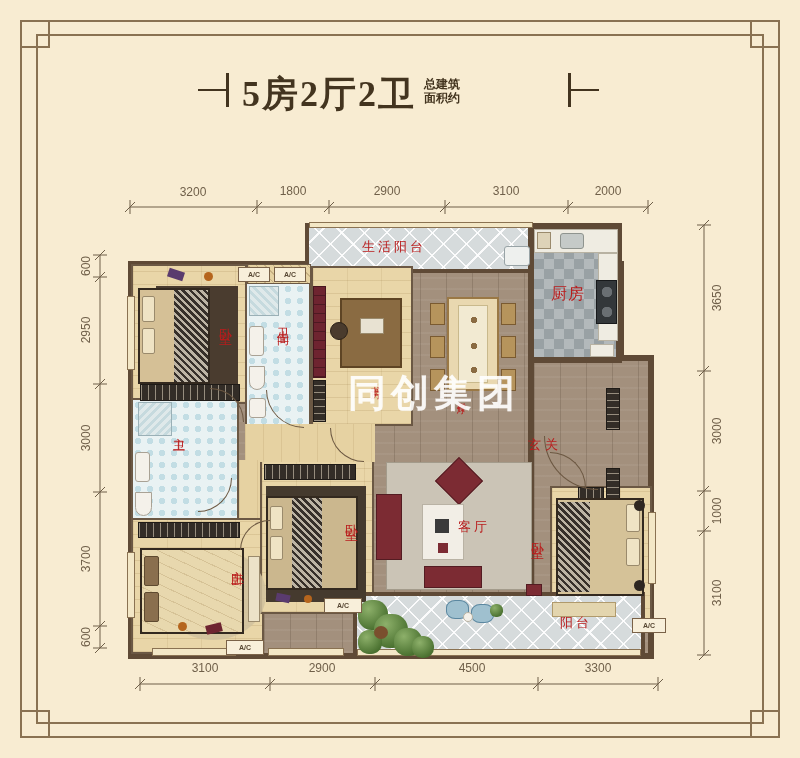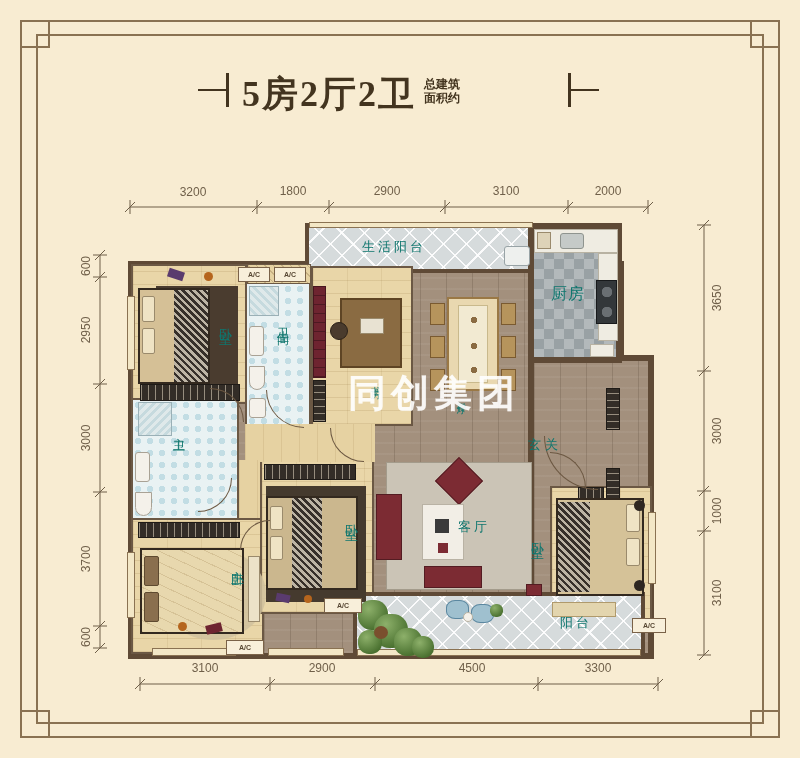--- a/index.html
+++ b/index.html
@@ -40,21 +40,21 @@
   .redcab { background:#6e2430; border:1px solid #47161f; background-image:repeating-linear-gradient(0deg, rgba(0,0,0,.3) 0 1px, transparent 1px 9px); }
   .white-fix { background:#f4f1ea; border:1px solid #a9a295; border-radius:3px; }
   .dkcheck { background:repeating-linear-gradient(45deg, #37302a 0 2.5px, #bdb4a4 2.5px 5px); }
   .bedframe { border:2px solid #33291f; }
   .pillow { background:#efe3c4; border:1px solid #9a8a6c; border-radius:2px; }
   .red { background:#7c2b33; border:1px solid #531c22; }
   .greenball { background:radial-gradient(circle at 35% 30%, #8db06a, #49702f 75%); border-radius:45%; }
 
   .door { border:0 solid #6b5741; }
 
-  .rlabel { position:absolute; color:#0f766e; font-size:13px; letter-spacing:1px; white-space:nowrap; }
+  .rlabel { position:absolute; color:#b91c1c; font-size:13px; letter-spacing:1px; white-space:nowrap; }
   .rlabel.v { writing-mode:vertical-rl; letter-spacing:3px; }
 
   .ac { position:absolute; background:#f8efda; border:1px solid #7a6248; color:#584834; font-family:"Liberation Sans",sans-serif; font-size:7px; font-weight:bold; display:flex; align-items:center; justify-content:center; }
 
   .wm { position:absolute; color:rgba(255,255,255,.85); font-family:"Liberation Sans",sans-serif; font-weight:bold; font-size:38px; letter-spacing:5px; z-index:50; white-space:nowrap; text-shadow:0 0 1px rgba(255,255,255,.4); }
 </style>
 </head>
 <body>
 
 <div class="page">

